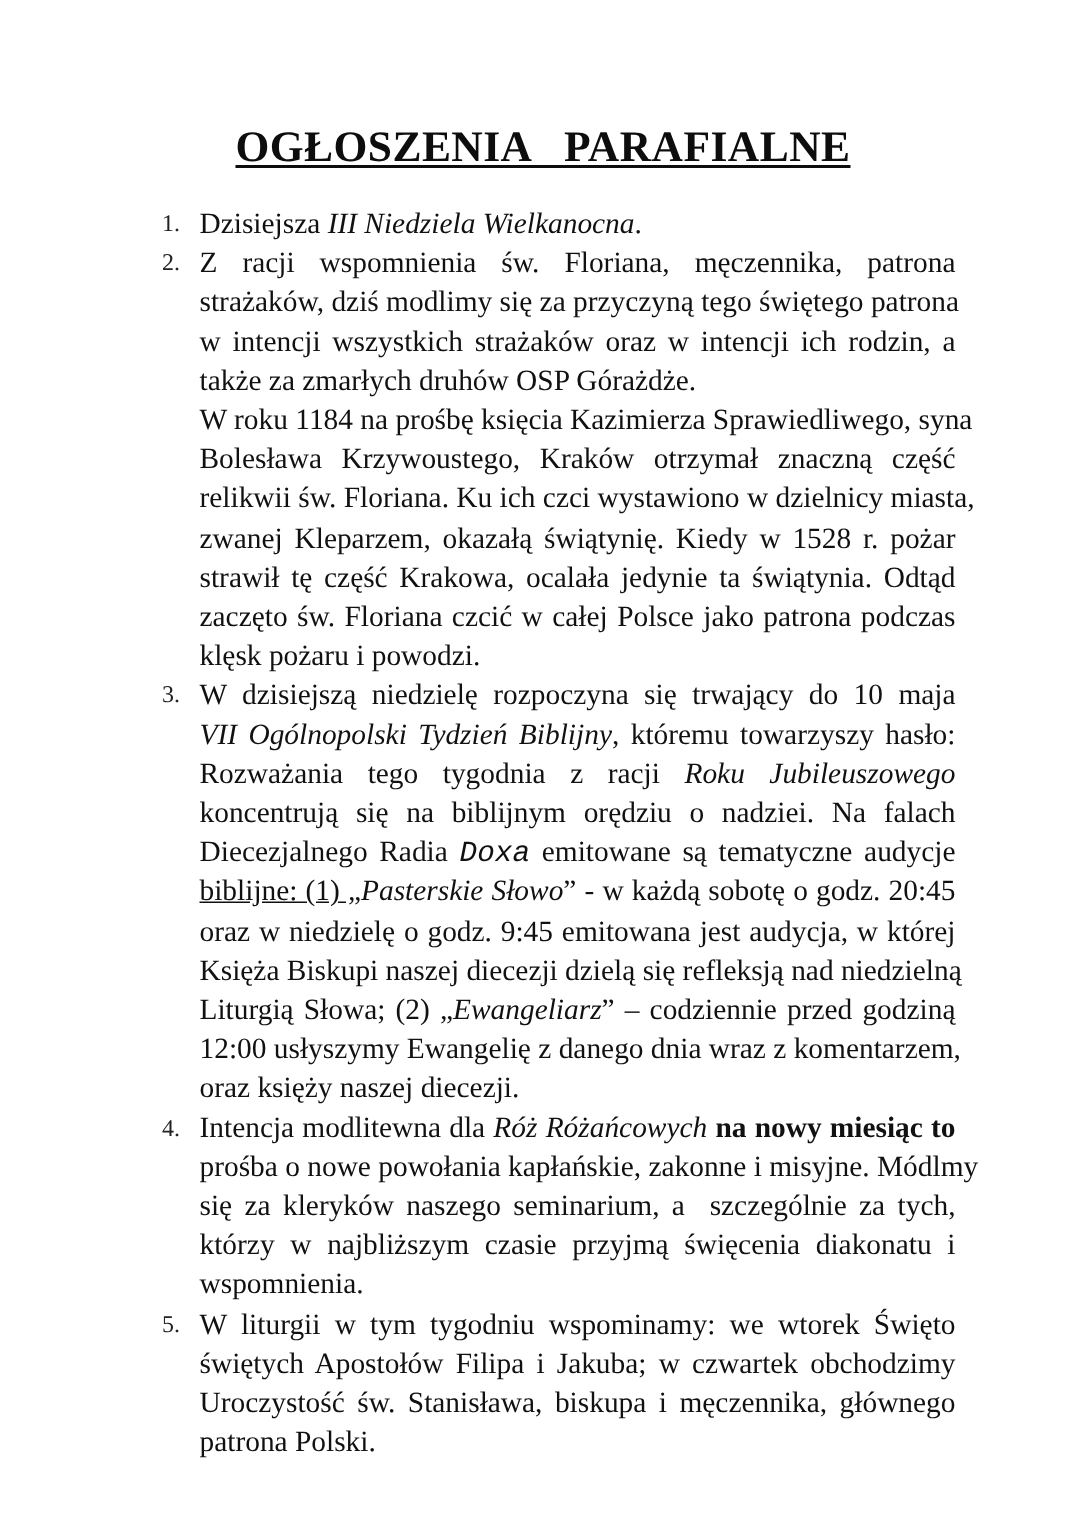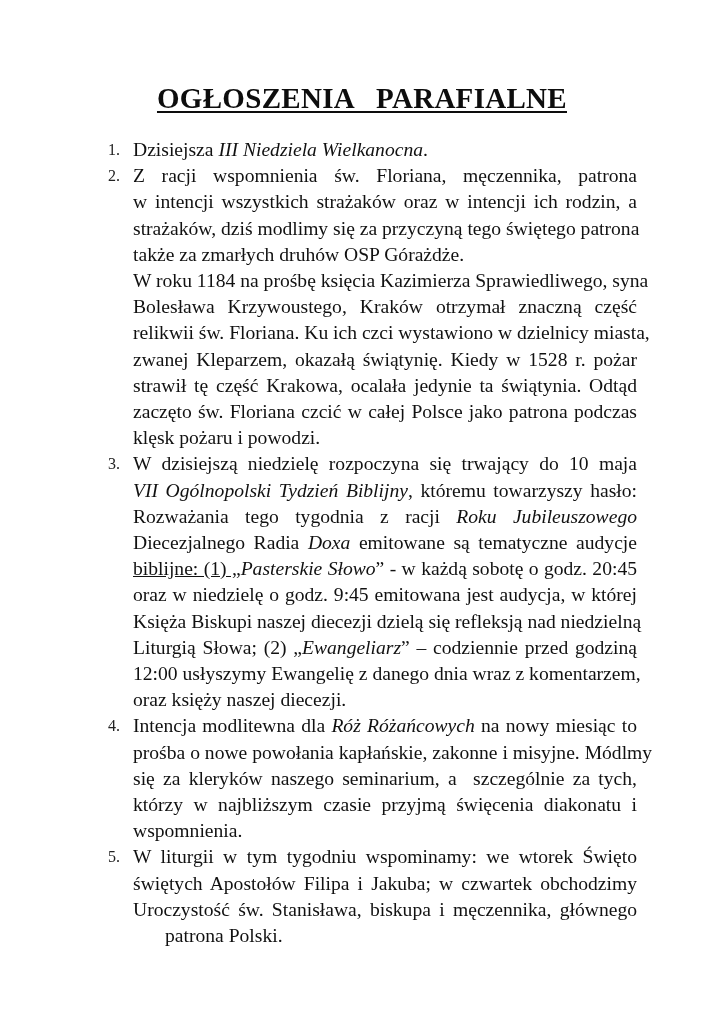--- a/index.html
+++ b/index.html
@@ -34,53 +34,54 @@
 <div class="page">
   <div class="title">OGŁOSZENIA   PARAFIALNE</div>
   <ol class="items" id="items">
       <li>
         <span class="num">1.</span>
         <span class="line last"><span style="white-space: pre;">Dzisiejsza </span><i style="white-space: pre;">III Niedziela Wielkanocna</i><span style="white-space: pre;">.</span></span>
       </li>
       <li>
         <span class="num">2.</span>
         <span class="line"><span style="white-space: pre;">Z racji wspomnienia św. Floriana, męczennika, patrona</span></span>
+        <span class="line"><span style="white-space: pre;">strażaków, dziś modlimy się za przyczyną tego świętego patrona</span></span>
         <span class="line"><span style="white-space: pre;">w intencji wszystkich strażaków oraz w intencji ich rodzin, a</span></span>
-        <span class="line"><span style="white-space: pre;">strażaków, dziś modlimy się za przyczyną tego świętego patrona</span></span>
         <span class="line last"><span style="white-space: pre;">także za zmarłych druhów OSP Górażdże.</span></span>
         <span class="line"><span style="white-space: pre;">W roku 1184 na prośbę księcia Kazimierza Sprawiedliwego, syna</span></span>
         <span class="line"><span style="white-space: pre;">Bolesława Krzywoustego, Kraków otrzymał znaczną część</span></span>
         <span class="line"><span style="white-space: pre;">relikwii św. Floriana. Ku ich czci wystawiono w dzielnicy miasta,</span></span>
         <span class="line"><span style="white-space: pre;">zwanej Kleparzem, okazałą świątynię. Kiedy w 1528 r. pożar</span></span>
         <span class="line"><span style="white-space: pre;">strawił tę część Krakowa, ocalała jedynie ta świątynia. Odtąd</span></span>
         <span class="line"><span style="white-space: pre;">zaczęto św. Floriana czcić w całej Polsce jako patrona podczas</span></span>
         <span class="line last"><span style="white-space: pre;">klęsk pożaru i powodzi.</span></span>
       </li>
       <li>
         <span class="num">3.</span>
         <span class="line"><span style="white-space: pre;">W dzisiejszą niedzielę rozpoczyna się trwający do 10 maja</span></span>
         <span class="line"><i style="white-space: pre;">VII Ogólnopolski Tydzień Biblijny</i><span style="white-space: pre;">, któremu towarzyszy hasło:</span></span>
         <span class="line"><span style="white-space: pre;">Rozważania tego tygodnia z racji </span><i style="white-space: pre;">Roku Jubileuszowego</i></span>
-        <span class="line"><span style="white-space: pre;">Diecezjalnego Radia </span><i style="white-space: pre;">Doxa</i><span style="white-space: pre;"> emitowane są tematyczne audycje</span></span>
+        <span class="line"><span style="white-space: pre;">koncentrują się na biblijnym orędziu o nadziei. Na falach</span></span>
+        <span class="line"><span style="white-space: pre;">Diecezjalnego Radia </span><i style="white-space: pre; font-family: Liberation Mono, monospace;">Doxa</i><span style="white-space: pre;"> emitowane są tematyczne audycje</span></span>
         <span class="line"><span style="white-space: pre; text-decoration: underline;">biblijne: (1) „</span><i style="white-space: pre;">Pasterskie Słowo</i><span style="white-space: pre;">” - w każdą sobotę o godz. 20:45</span></span>
         <span class="line"><span style="white-space: pre;">oraz w niedzielę o godz. 9:45 emitowana jest audycja, w której</span></span>
         <span class="line"><span style="white-space: pre;">Księża Biskupi naszej diecezji dzielą się refleksją nad niedzielną</span></span>
         <span class="line"><span style="white-space: pre;">Liturgią Słowa; (2) „</span><i style="white-space: pre;">Ewangeliarz</i><span style="white-space: pre;">” – codziennie przed godziną</span></span>
         <span class="line"><span style="white-space: pre;">12:00 usłyszymy Ewangelię z danego dnia wraz z komentarzem,</span></span>
         <span class="line last"><span style="white-space: pre;">oraz księży naszej diecezji.</span></span>
       </li>
       <li>
         <span class="num">4.</span>
-        <span class="line"><span style="white-space: pre;">Intencja modlitewna dla </span><i style="white-space: pre;">Róż Różańcowych</i><span style="white-space: pre;"> na nowy miesiąc to</span></span>
+        <span class="line"><span style="white-space: pre;">Intencja modlitewna dla </span><i style="white-space: pre;">Róż Różańcowych</i><span style="white-space: pre; font-weight: bold;"> na nowy miesiąc to</span></span>
         <span class="line"><span style="white-space: pre;">prośba o nowe powołania kapłańskie, zakonne i misyjne. Módlmy</span></span>
         <span class="line"><span style="white-space: pre;">się za kleryków naszego seminarium, a  szczególnie za tych,</span></span>
         <span class="line"><span style="white-space: pre;">którzy w najbliższym czasie przyjmą święcenia diakonatu i</span></span>
         <span class="line last"><span style="white-space: pre;">wspomnienia.</span></span>
       </li>
       <li>
         <span class="num">5.</span>
         <span class="line"><span style="white-space: pre;">W liturgii w tym tygodniu wspominamy: we wtorek Święto</span></span>
         <span class="line"><span style="white-space: pre;">świętych Apostołów Filipa i Jakuba; w czwartek obchodzimy</span></span>
         <span class="line"><span style="white-space: pre;">Uroczystość św. Stanisława, biskupa i męczennika, głównego</span></span>
-        <span class="line last"><span style="white-space: pre; margin-left: 32px;">patrona Polski.</span></span>
+        <span class="line last"><span style="white-space: pre;">patrona Polski.</span></span>
       </li>
     </ol>
 </div>
 
 </body></html>

